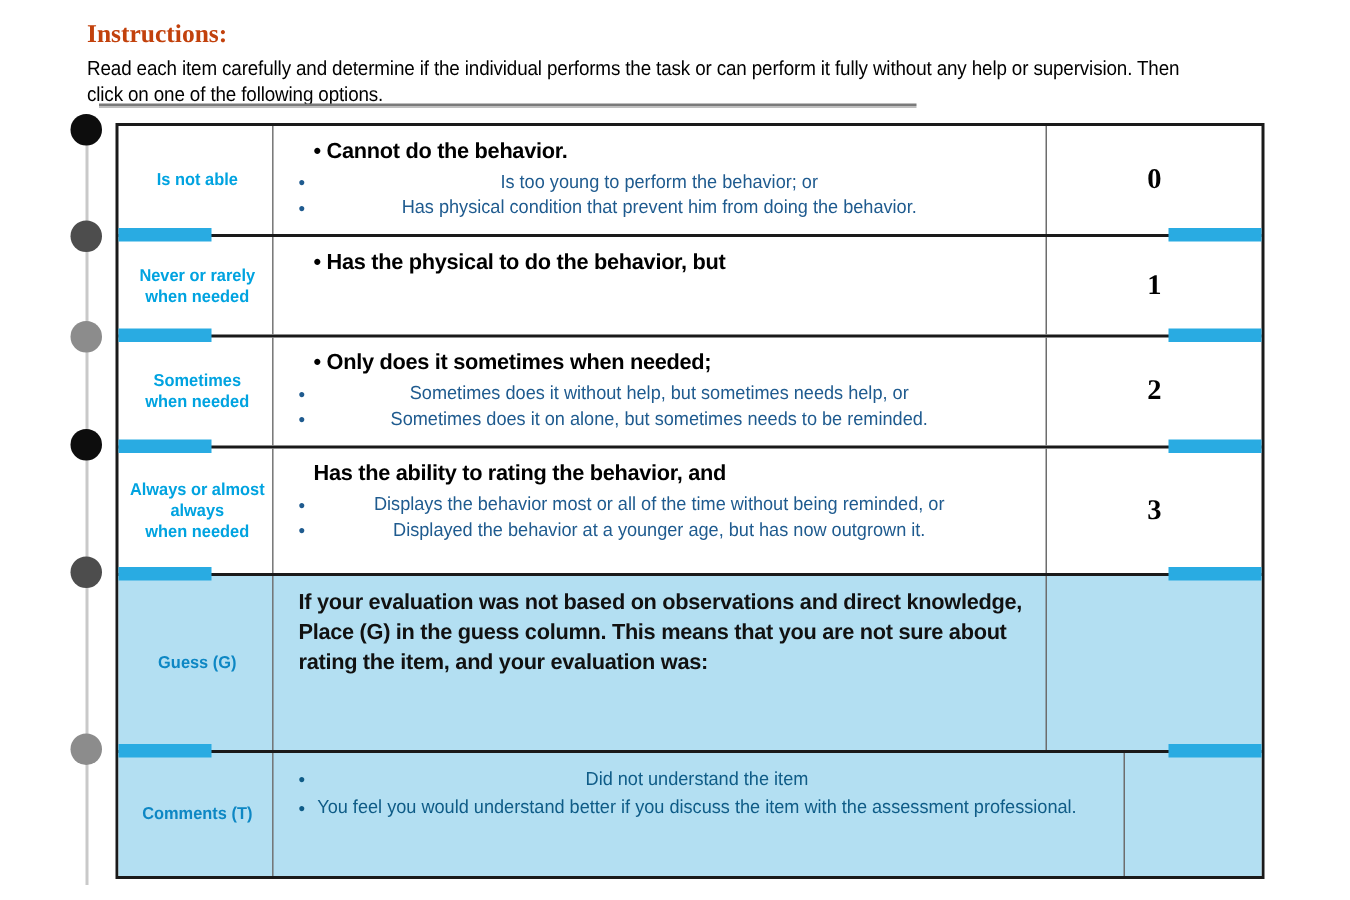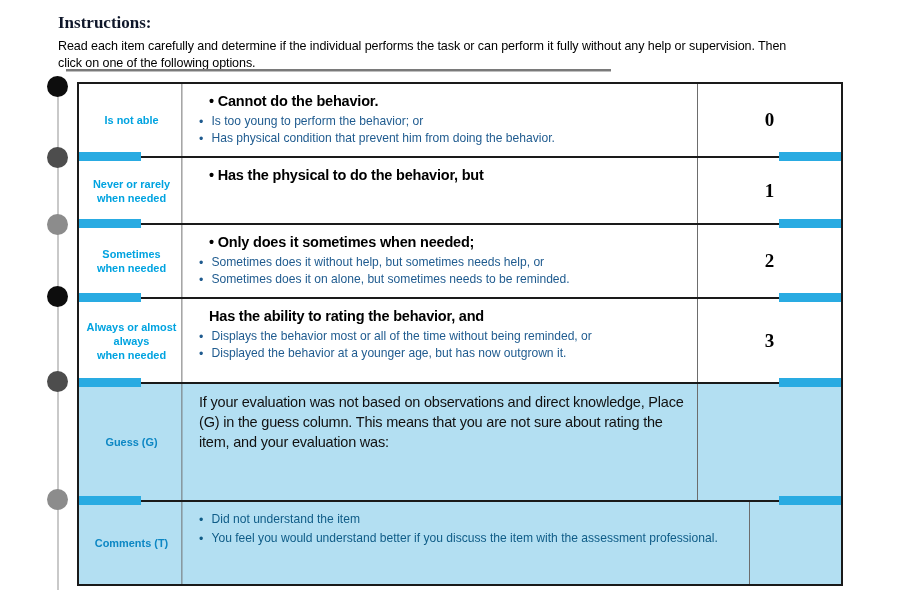--- a/index.html
+++ b/index.html
@@ -15,21 +15,21 @@
     background: #ffffff;
   }
 
   
   .instr-title {
     position: absolute;
     left: 58px; top: 13px;
     font-family: "Liberation Serif", serif;
     font-weight: bold;
     font-size: 17px;
-    color: #0f172a;
+    color: #c2410c;
     letter-spacing: 0px;
   }
   .instr-body {
     position: absolute;
     left: 58px; top: 37px;
     width: 800px;
     font-family: "Liberation Sans", sans-serif;
     font-size: 13.5px;
     line-height: 17px;
     color: #000000;
@@ -111,21 +111,21 @@
     font-weight: bold;
     color: #000;
     line-height: 19px;
     margin-bottom: 2px;
     letter-spacing: -0.2px;
     margin-left: 10px;
   }
   .lead.bulleted::before { content: "\2022  "; }
   ul.subs {
     list-style: none;
-    margin: 0; padding: 0;
+    margin: 0; padding: 0; text-align: center;
   }
   ul.subs li {
     font-size: 12.6px;
     color: #1f5b8f;
     line-height: 17px;
     padding-left: 13px;
     position: relative;
     transform: scaleX(0.96);
     transform-origin: left center;
     white-space: nowrap;
@@ -135,21 +135,21 @@
     position: absolute;
     left: 0; top: -0.5px;
     font-size: 13px;
     color: #1f5b8f;
   }
 
   
   .row.tinted { background: #b3dff2; }
   .guess-lead {
     font-size: 14.5px;
-    font-weight: normal;
+    font-weight: bold;
     color: #111;
     line-height: 20px;
     letter-spacing: -0.2px;
     margin-bottom: 9px;
   }
   .row.tinted ul.subs li { color: #0f5c87; font-size: 12.6px; line-height: 19px; }
   .row.tinted ul.subs li::before { color: #0f5c87; }
   .row.tinted .c-label { color: #0d87c4; }
 
   

